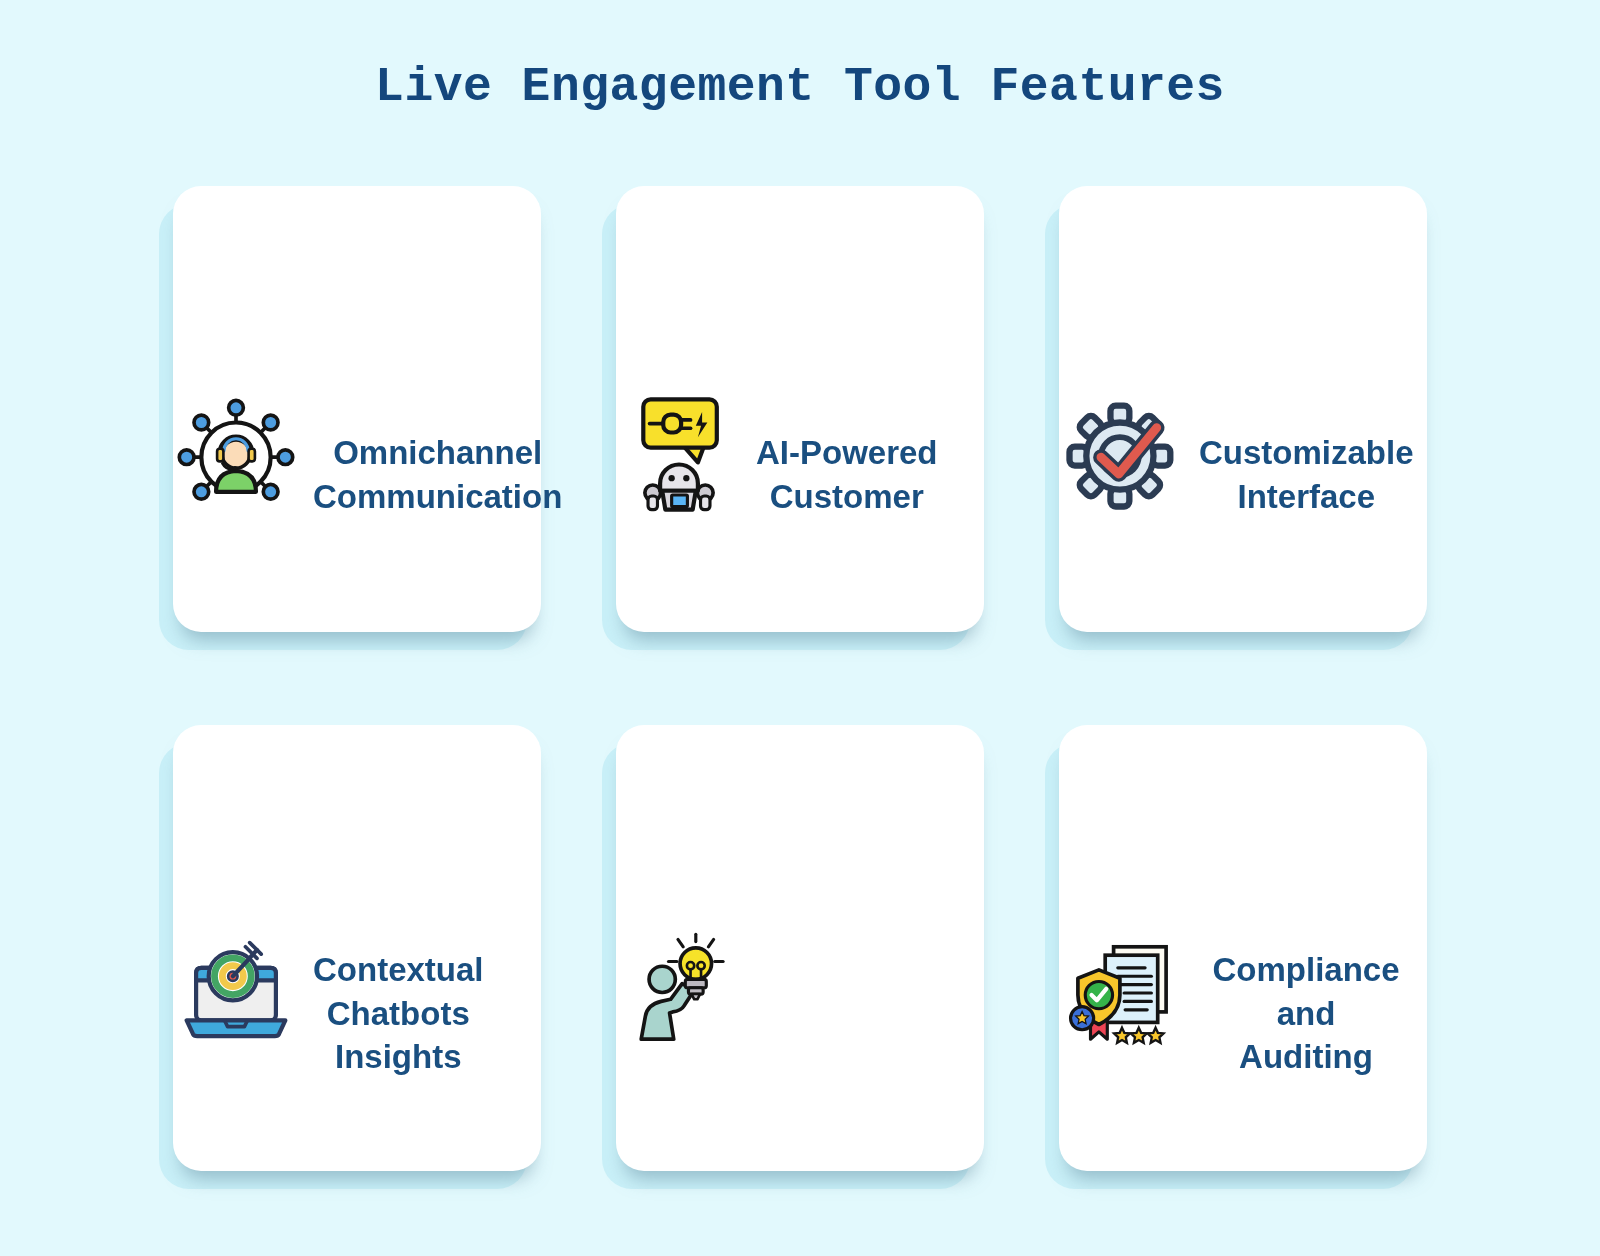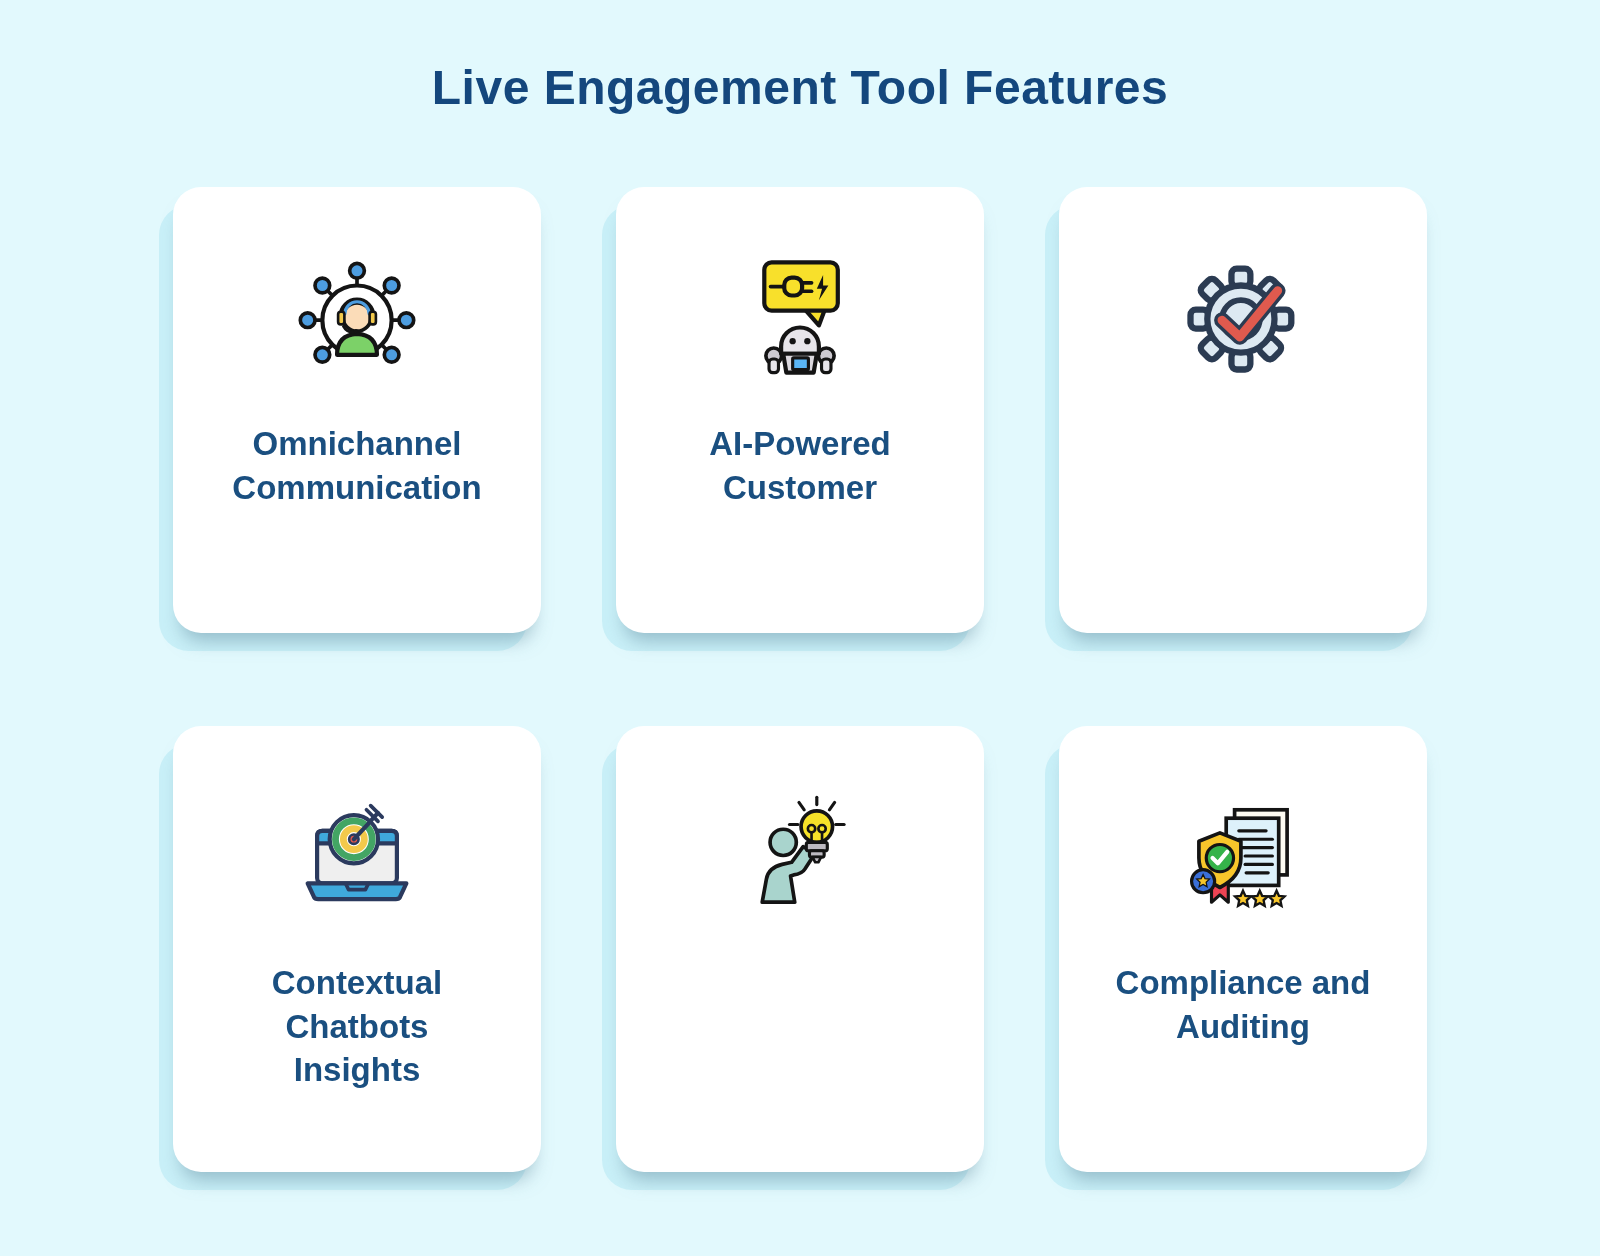--- a/index.html
+++ b/index.html
@@ -11,20 +11,21 @@
     position: relative;
   }
   .title {
     margin: 0;
     padding-top: 60px;
     text-align: center;
     font-size: 48px;
     font-weight: 800;
     letter-spacing: 0.5px;
     color: #14477d;
+    font-family: Liberation Mono, monospace;
   }
   .grid {
     width: 1254px;
     margin: 72px auto 0 auto;
     display: grid;
     grid-template-columns: repeat(3, 368px);
     column-gap: 75px;
     row-gap: 93px;
   }
   .card { position: relative; width: 368px; height: 446px; }
@@ -33,22 +34,22 @@
     position: absolute; inset: 0;
     transform: translate(-14px, 18px);
     background: #c9f0f8;
     border-radius: 30px;
   }
   .card-face {
     position: absolute; inset: 0;
     background: #ffffff;
     border-radius: 28px;
     box-shadow: 0 16px 18px -8px rgba(108, 148, 166, 0.55);
-    display: flex; flex-direction: column; align-items: center;
-    padding-top: 67px;
+    display: flex; flex-direction: row; align-items: center;
+    padding-top: 89px;
     box-sizing: border-box;
   }
   .icon { width: 126px; height: 126px; flex: 0 0 auto; }
   .label {
     margin-top: 42px;
     padding: 0 14px;
     font-size: 33px;
     font-weight: 700;
     line-height: 1.32;
     color: #1a4f80;
@@ -136,20 +137,22 @@
             <rect x="49" y="14" width="18" height="17" rx="5" transform="rotate(180 58 62)"></rect>
             <rect x="49" y="14" width="18" height="17" rx="5" transform="rotate(225 58 62)"></rect>
             <rect x="49" y="14" width="18" height="17" rx="5" transform="rotate(270 58 62)"></rect>
             <rect x="49" y="14" width="18" height="17" rx="5" transform="rotate(315 58 62)"></rect>
           </g>
           <circle cx="58" cy="62" r="32" fill="#dde9f2" stroke="#2b3b52" stroke-width="6"></circle>
           <circle cx="58" cy="62" r="18" fill="none" stroke="#2b3b52" stroke-width="5.5"></circle>
           <path d="M40,63 L57,79 L93,35" fill="none" stroke="#2b3b52" stroke-width="15" stroke-linecap="round" stroke-linejoin="round"></path>
           <path d="M40,63 L57,79 L93,35" fill="none" stroke="#e05a4e" stroke-width="8.5" stroke-linecap="round" stroke-linejoin="round"></path>
         </svg>
+        <div class="label">Customizable
+Interface</div>
       </div>
     </div>
 
     <div class="card">
       <div class="card-face">
         <svg class="icon" viewBox="0 0 120 120">
           <rect x="22" y="36" width="76" height="50" rx="5" fill="#efefef" stroke="#2b3a5e" stroke-width="4"></rect>
           <path d="M22,48 V41 Q22,36 27,36 H93 Q98,36 98,41 V48 Z" fill="#3fa9dc" stroke="#2b3a5e" stroke-width="4"></path>
           <path d="M13,86 H107 L101,99 Q100,101 97,101 H23 Q20,101 19,99 Z" fill="#3fa9dc" stroke="#2b3a5e" stroke-width="4" stroke-linejoin="round"></path>
           <path d="M49,86 L52,92 H68 L71,86" fill="none" stroke="#2b3a5e" stroke-width="3.5" stroke-linejoin="round"></path>

